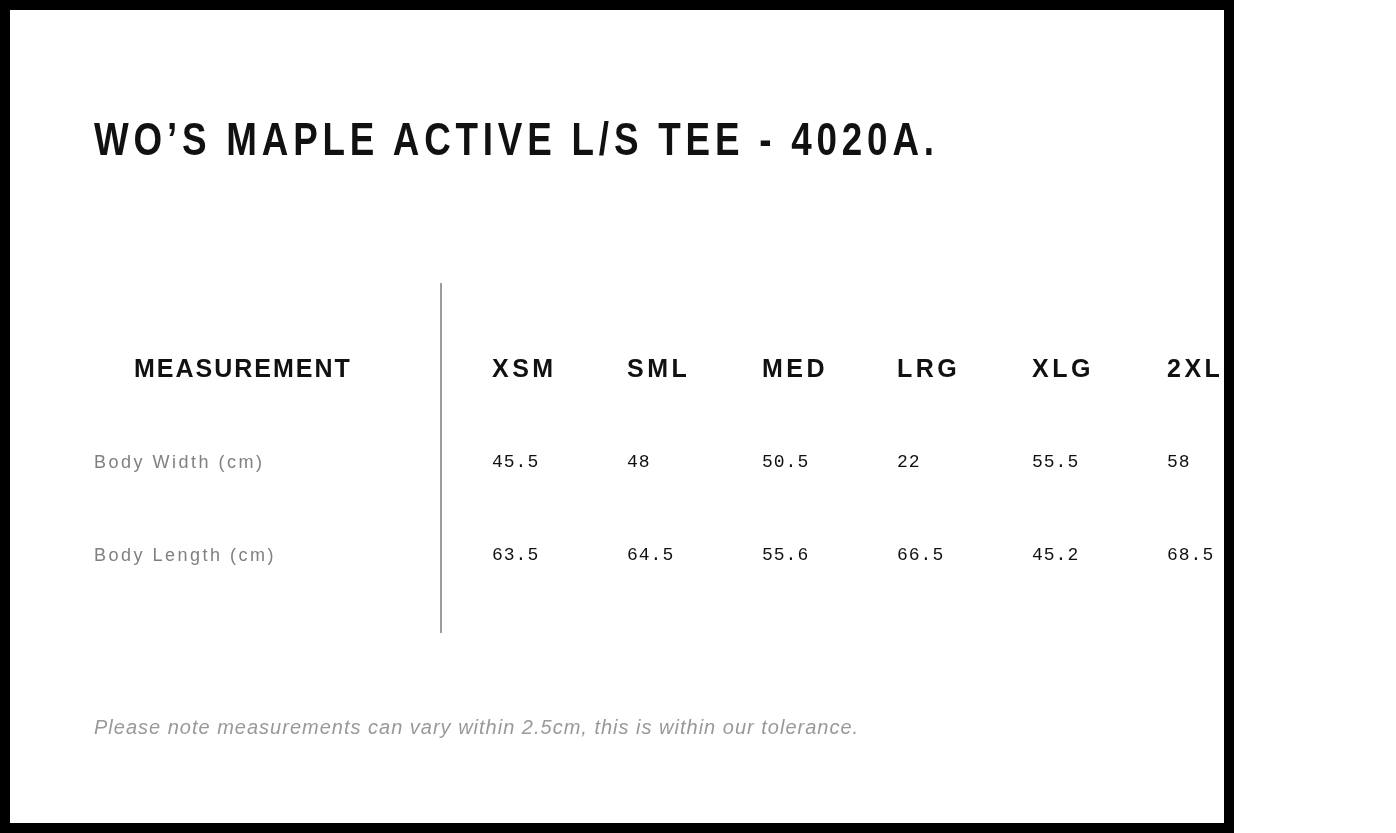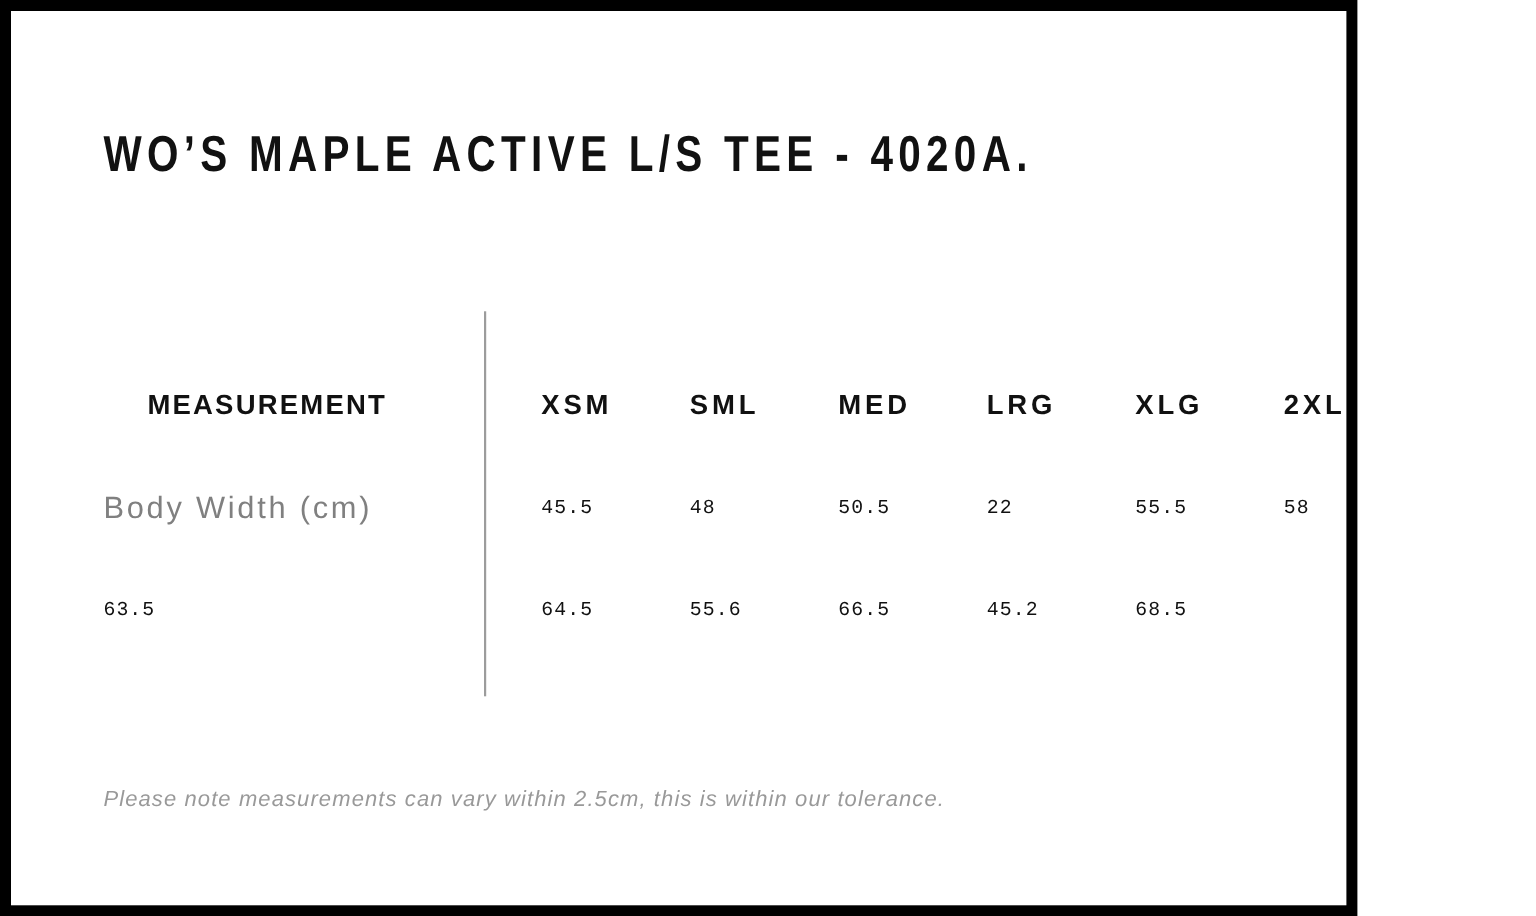--- a/index.html
+++ b/index.html
@@ -59,21 +59,21 @@
   }
   .cell.size-col { }
   .cell.header {
     font-weight: bold;
     font-size: 25px;
     letter-spacing: 3.5px;
     color: var(--color-ink);
   }
   .cell.header.label-col { letter-spacing: 2px; margin-left: 40px; }
   .cell.row-label {
-    font-size: 28px;
+    font-size: 18px;
     letter-spacing: 2.5px;
     color: var(--color-label);
   }
   .cell.value {
     font-size: 18px;
     letter-spacing: 1px;
     color: var(--color-ink);
     font-family: Liberation Mono, monospace;
   }
   .note {
@@ -107,20 +107,21 @@
     <div class="cell header size-col">2XL</div>
 
     <div class="cell row-label label-col">Body Width (cm)</div>
     <div class="cell value size-col">45.5</div>
     <div class="cell value size-col">48</div>
     <div class="cell value size-col">50.5</div>
     <div class="cell value size-col">22</div>
     <div class="cell value size-col">55.5</div>
     <div class="cell value size-col">58</div>
 
+    <div class="cell row-label label-col">Body Length (cm)</div>
     <div class="cell value size-col">63.5</div>
     <div class="cell value size-col">64.5</div>
     <div class="cell value size-col">55.6</div>
     <div class="cell value size-col">66.5</div>
     <div class="cell value size-col">45.2</div>
     <div class="cell value size-col">68.5</div>
 
   </div>
 
   <p class="note">Please note measurements can vary within 2.5cm, this is within our tolerance.</p>

